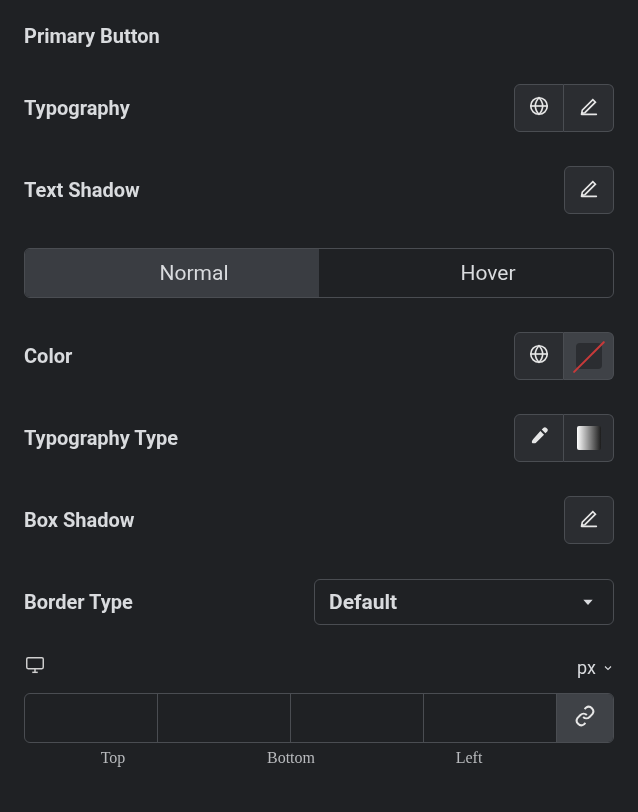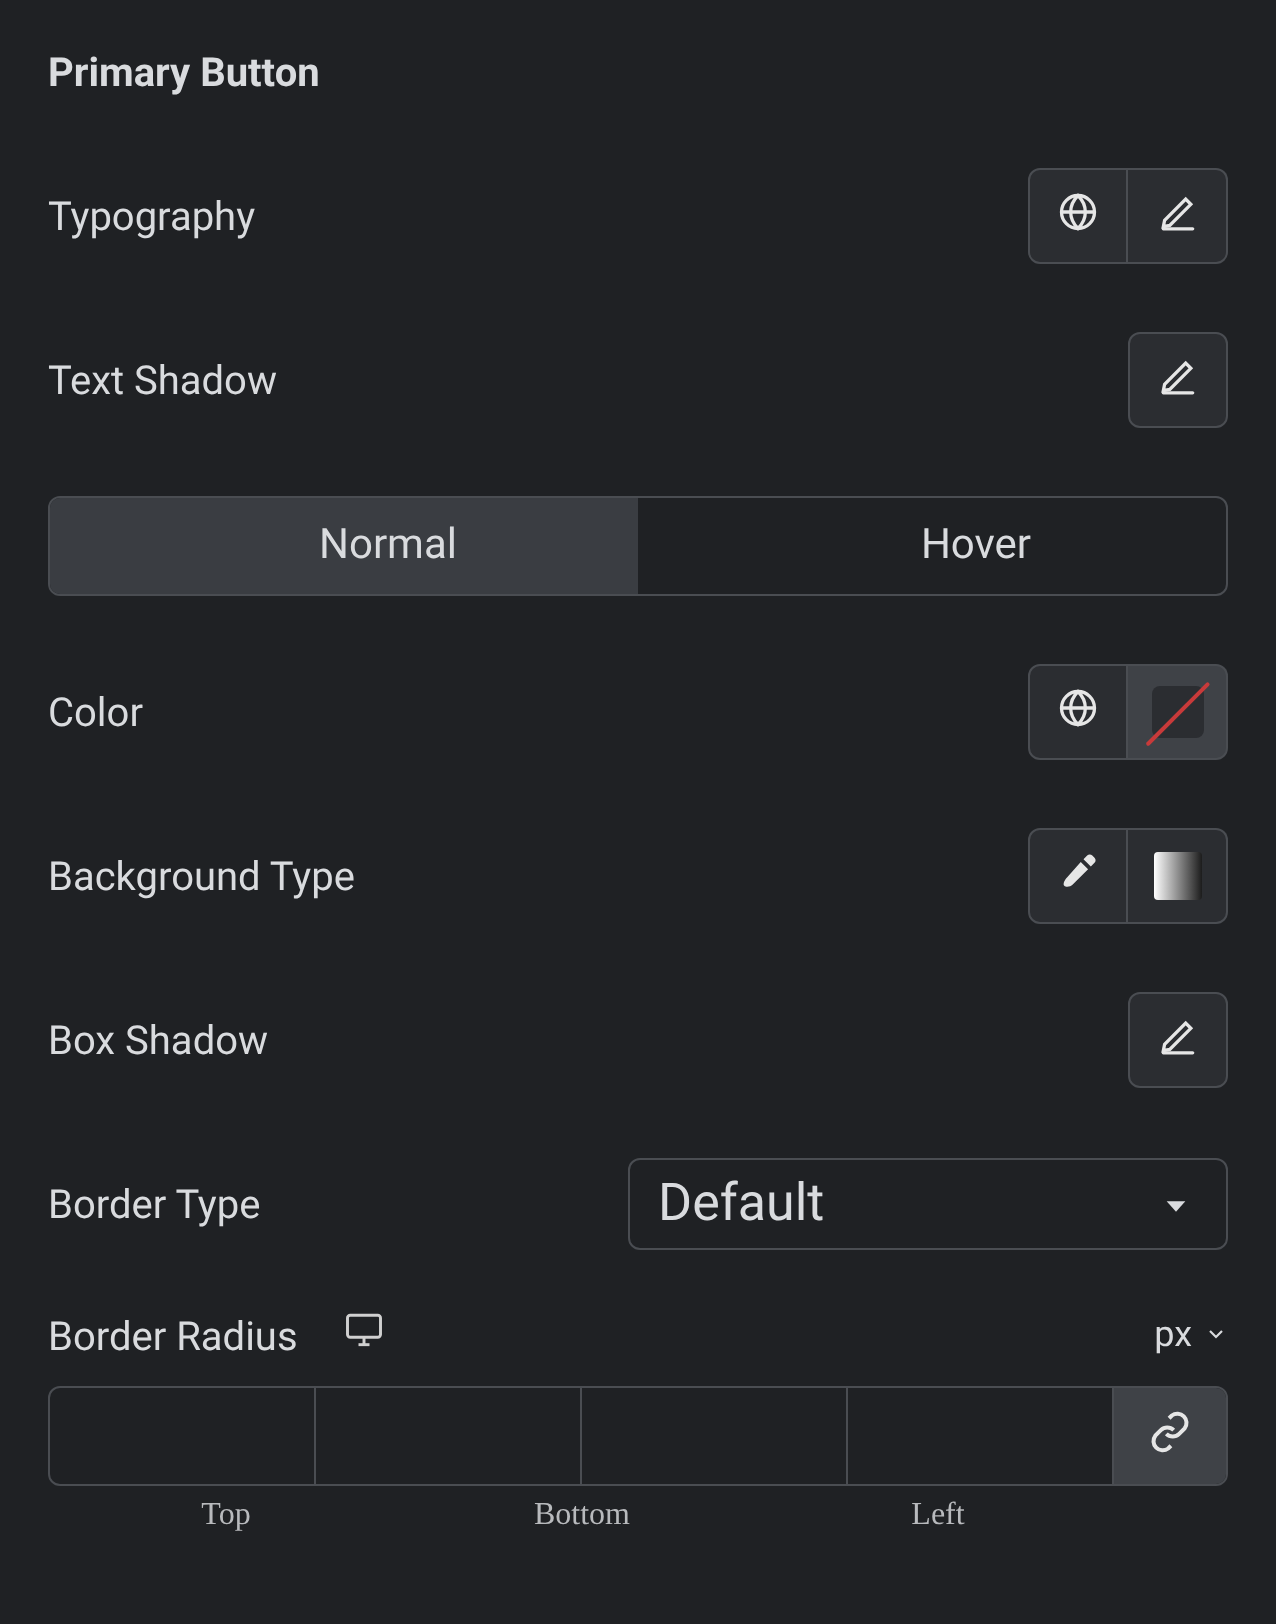--- a/index.html
+++ b/index.html
@@ -35,21 +35,21 @@
   .row{
     display:flex;
     align-items:center;
     justify-content:space-between;
     min-height:48px;
     margin-bottom:34px;
   }
   .row-label{
     font-size:20px;
     color:var(--text);
-    font-weight:400;
+    font-weight:700;
   }
   .btn-group{
     display:flex;
     gap:0;
   }
   .icon-btn{
     width:50px;
     height:48px;
     background:var(--btn-bg);
     border:1px solid var(--border-light);
@@ -131,21 +131,22 @@
     flex:0 0 300px;
     height:46px;
     border:1px solid var(--border-light);
     border-radius:6px;
     display:flex;
     align-items:center;
     justify-content:space-between;
     padding:0 18px 0 14px;
     background:var(--bg);
     cursor:pointer;
-    font-size:26px;
+    font-size:21px;
+    font-weight:bold;
   }
   .select svg{width:14px;height:14px;fill:currentColor;}
 
   .label-row{
     display:flex;
     align-items:center;
     justify-content:space-between;
     margin-bottom:12px;
   }
   .label-left{
@@ -268,21 +269,21 @@
     <div class="icon-btn active">
       <div class="color-swatch-wrap">
         <div class="color-swatch"></div>
         <div class="color-swatch-slash"></div>
       </div>
     </div>
   </div>
 </div>
 
 <div class="row">
-  <div class="row-label">Background Type</div>
+  <div class="row-label">Typography Type</div>
   <div class="btn-group">
     <div class="icon-btn icon-fill">
       <span>
         <svg viewBox="0 0 24 24">
             <path d="M13.5 6.5l4 4L9 19c-1 1-3.5 1.5-4.5.5S5 16 6 15l7.5-8.5zM15 5l4 4 2-2c.8-.8.8-2 0-2.8L19.8 3c-.8-.8-2-.8-2.8 0L15 5z"></path>
           </svg>
       </span>
     </div>
     <div class="icon-btn">
       <span class="gradient-swatch"></span>
@@ -311,21 +312,20 @@
     <span>
       <svg viewBox="0 0 24 24">
           <path d="M4 8 L12 17 L20 8 Z"></path>
         </svg>
     </span>
   </div>
 </div>
 
 <div class="label-row">
   <div class="label-left">
-    <div class="row-label">Border Radius</div>
     <span class="device-icon">
       <span>
         <svg viewBox="0 0 24 24">
             <rect x="3" y="4" width="18" height="12" rx="1.5"></rect>
             <path d="M9 20h6"></path>
             <path d="M12 16v4"></path>
           </svg>
       </span>
     </span>
   </div>

